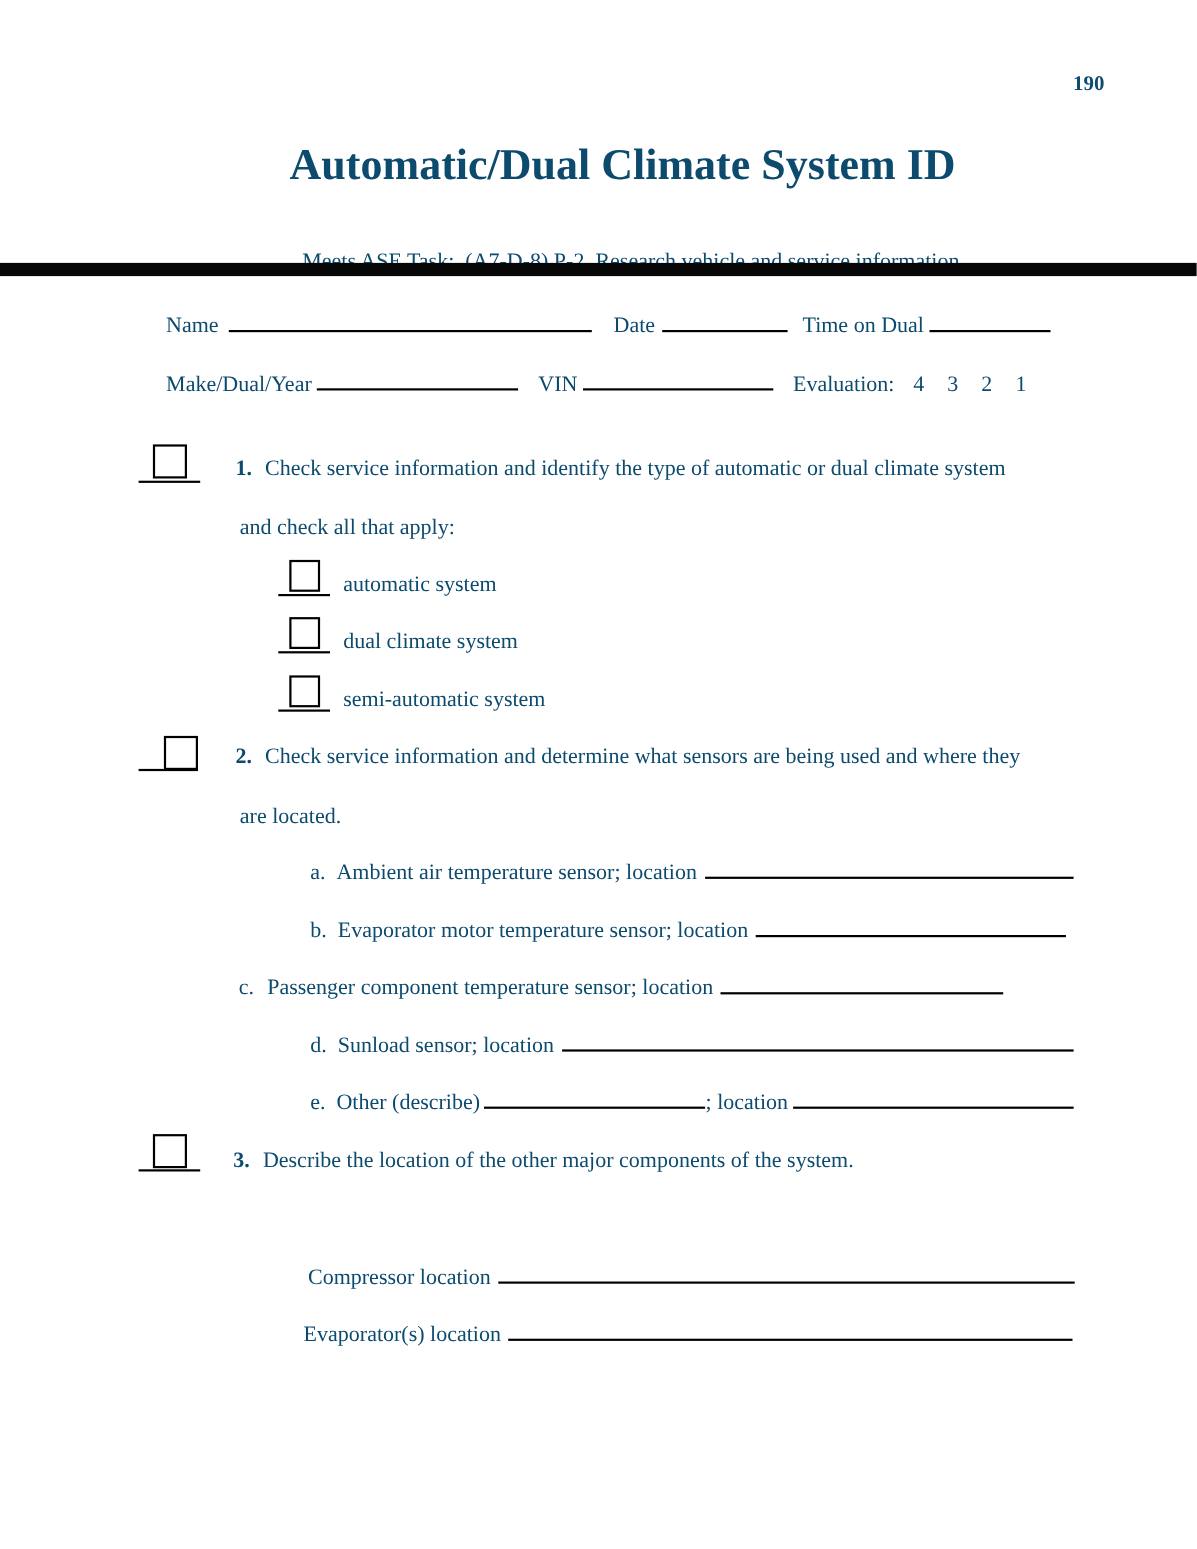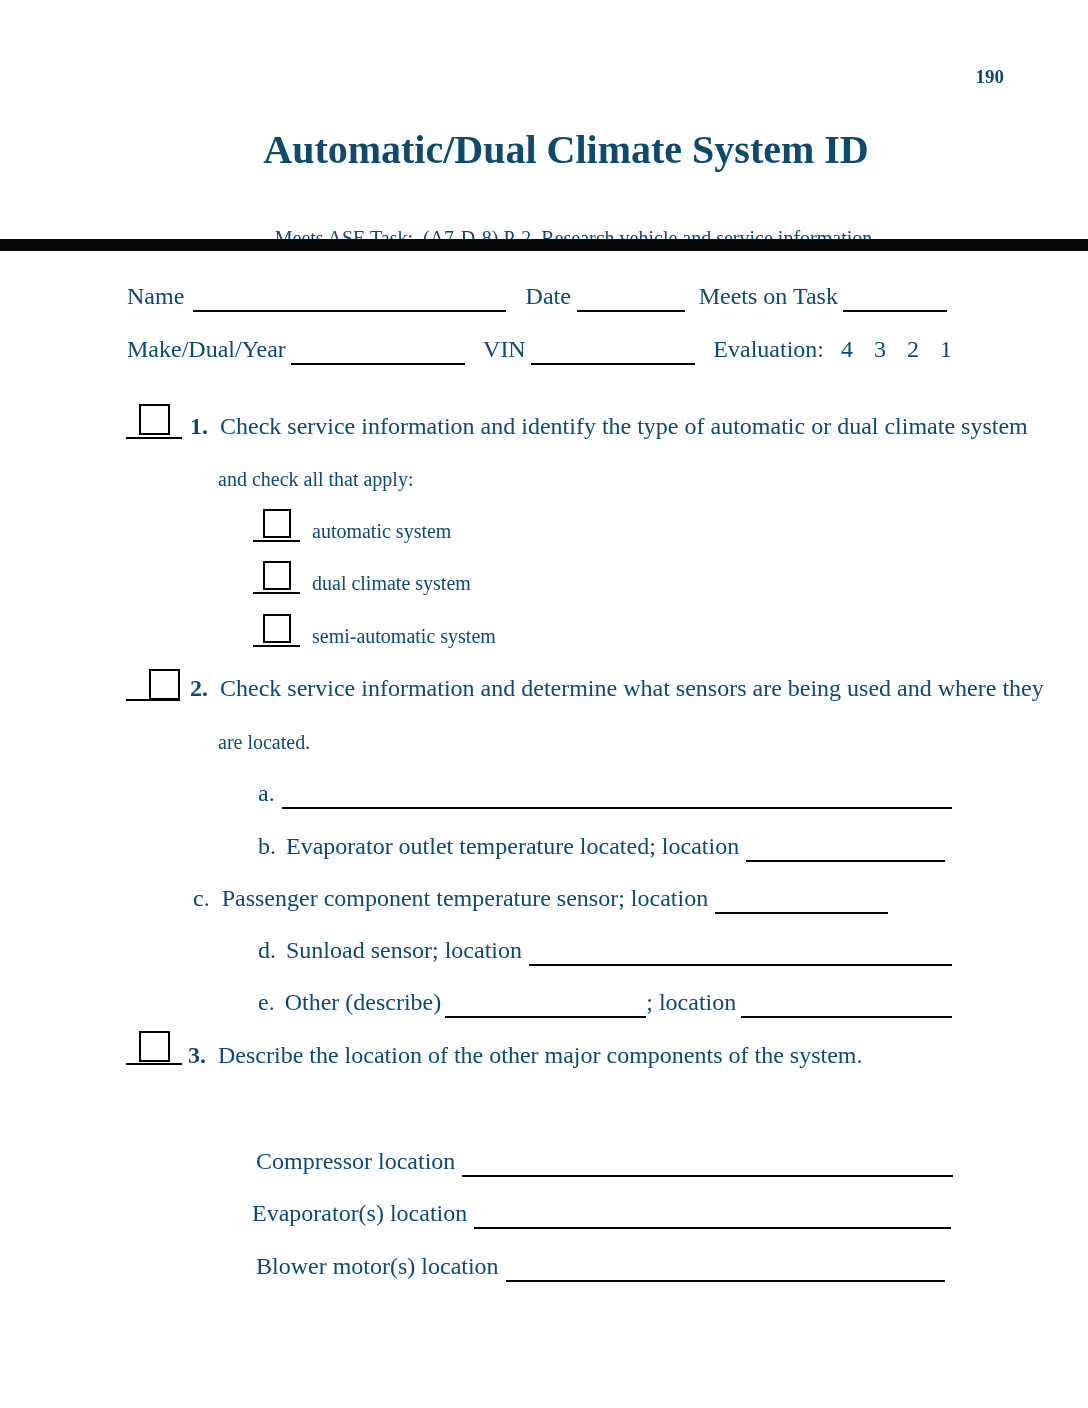--- a/index.html
+++ b/index.html
@@ -8,21 +8,21 @@
     width:1088px; height:1408px;
     background:#ffffff;
     color:#0c4a6e;
     font-family:"Liberation Serif","DejaVu Serif",serif;
     overflow:hidden;
     padding-left:44px;
   }
   .abs { position:absolute; }
   .b { font-weight:normal; }
   .txt { font-size:20px; line-height:24px; white-space:pre; }
-  .row { display:flex; align-items:flex-end; font-size:24px; line-height:24px; white-space:pre; }
+  .row { display:flex; align-items:center; font-size:20px; line-height:24px; white-space:pre;margin-left:24px; }
   .blank {
     display:inline-block;
     border-bottom:2px solid #000;
     position:relative; top:4px;
     height:1px;
   }
   .fill { flex:1 1 auto; }
   .pagenum { font-size:19px; font-weight:bold; }
   .title { left:0; right:0; text-align:center; font-size:40px; font-weight:bold; line-height:44px; }
   .ase { left:0; right:0; text-align:center; font-size:20px; white-space:pre; }
@@ -59,21 +59,21 @@
     <span class="b">Meets ASE Task:</span><span>  (A7-D-8) P-2  Research vehicle and service information.</span>
   </div>
 
   <div class="abs bar" style="top:239px;"></div>
 
   <div class="abs row" style="left:127px; top:284px; width:820px;">
     <span class="b">Name</span>
     <span class="blank" style="width:330px; margin-left:9px;"></span>
     <span class="b" style="margin-left:20px;">Date</span>
     <span class="blank" style="width:114px; margin-left:6px;"></span>
-    <span class="b" style="margin-left:14px;">Meets on Task</span>
+    <span class="b" style="margin-left:14px;">Time on Dual</span>
     <span class="blank" style="width:110px; margin-left:5px;"></span>
   </div>
 
   <div class="abs row" style="left:127px; top:337px; width:825px;">
     <span class="b">Make/Dual/Year</span>
     <span class="blank" style="width:183px; margin-left:5px;"></span>
     <span class="b" style="margin-left:18px;">VIN</span>
     <span class="blank" style="width:173px; margin-left:5px;"></span>
     <span class="b" style="margin-left:18px;">Evaluation:</span>
     <span class="b" style="margin-left:17px;">4</span>
@@ -110,26 +110,27 @@
     <span class="cbx"></span>
   </div>
   <div class="abs row" style="left:190px; top:676px;">
     <span class="num">2.</span>
     <span class="gap12">Check service information and determine what sensors are being used and where they</span>
   </div>
   <div class="abs txt" style="left:218px; top:730px;">are located.</div>
 
   <div class="abs row" style="left:258px; top:781px; width:694px;">
     <span>a.</span>
+    <span class="gap10">Ambient air temperature sensor; location</span>
     <span class="blank fill" style="margin-left:7px;"></span>
   </div>
 
   <div class="abs row" style="left:258px; top:834px; width:687px;">
     <span>b.</span>
-    <span class="gap10">Evaporator outlet temperature located; location</span>
+    <span class="gap10">Evaporator motor temperature sensor; location</span>
     <span class="blank fill" style="margin-left:7px;"></span>
   </div>
 
   <div class="abs row" style="left:193px; top:886px; width:695px;">
     <span>c.</span>
     <span class="gap12">Passenger component temperature sensor; location</span>
     <span class="blank fill" style="margin-left:7px;"></span>
   </div>
 
   <div class="abs row" style="left:258px; top:938px; width:694px;">
@@ -158,18 +159,14 @@
   <div class="abs row" style="left:256px; top:1149px; width:697px;">
     <span>Compressor location</span>
     <span class="blank fill" style="margin-left:7px;"></span>
   </div>
 
   <div class="abs row" style="left:252px; top:1201px; width:699px;">
     <span>Evaporator(s) location</span>
     <span class="blank fill" style="margin-left:7px;"></span>
   </div>
 
-  <div class="abs row" style="left:256px; top:1254px; width:689px;">
-    <span>Blower motor(s) location</span>
-    <span class="blank fill" style="margin-left:7px;"></span>
-  </div>
 
 </div>
 
 </body></html>

